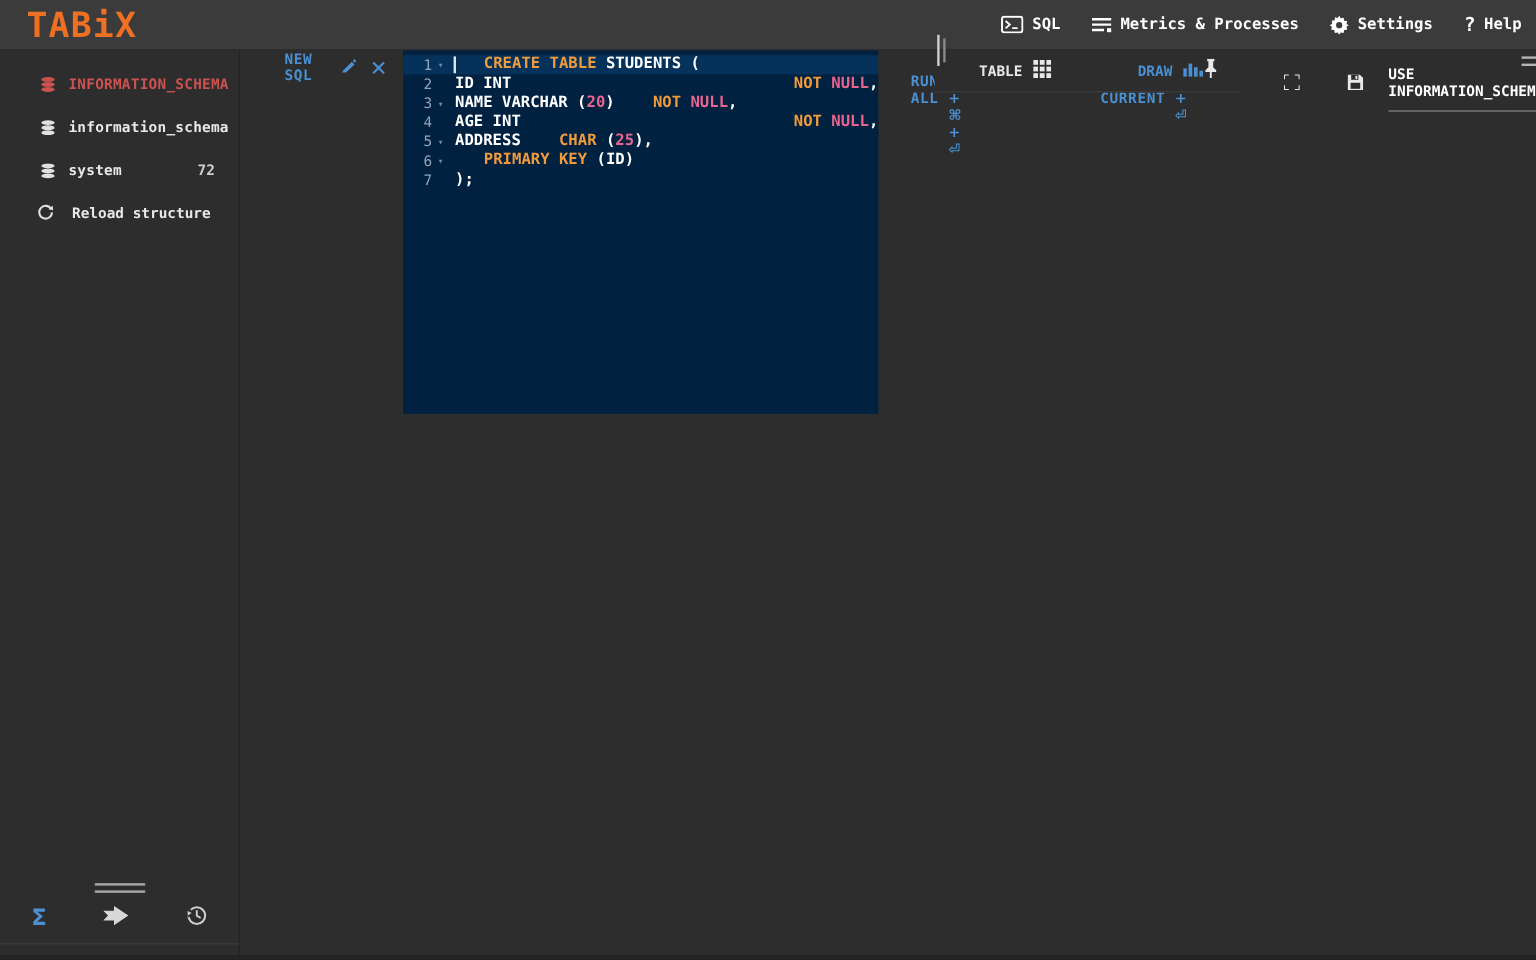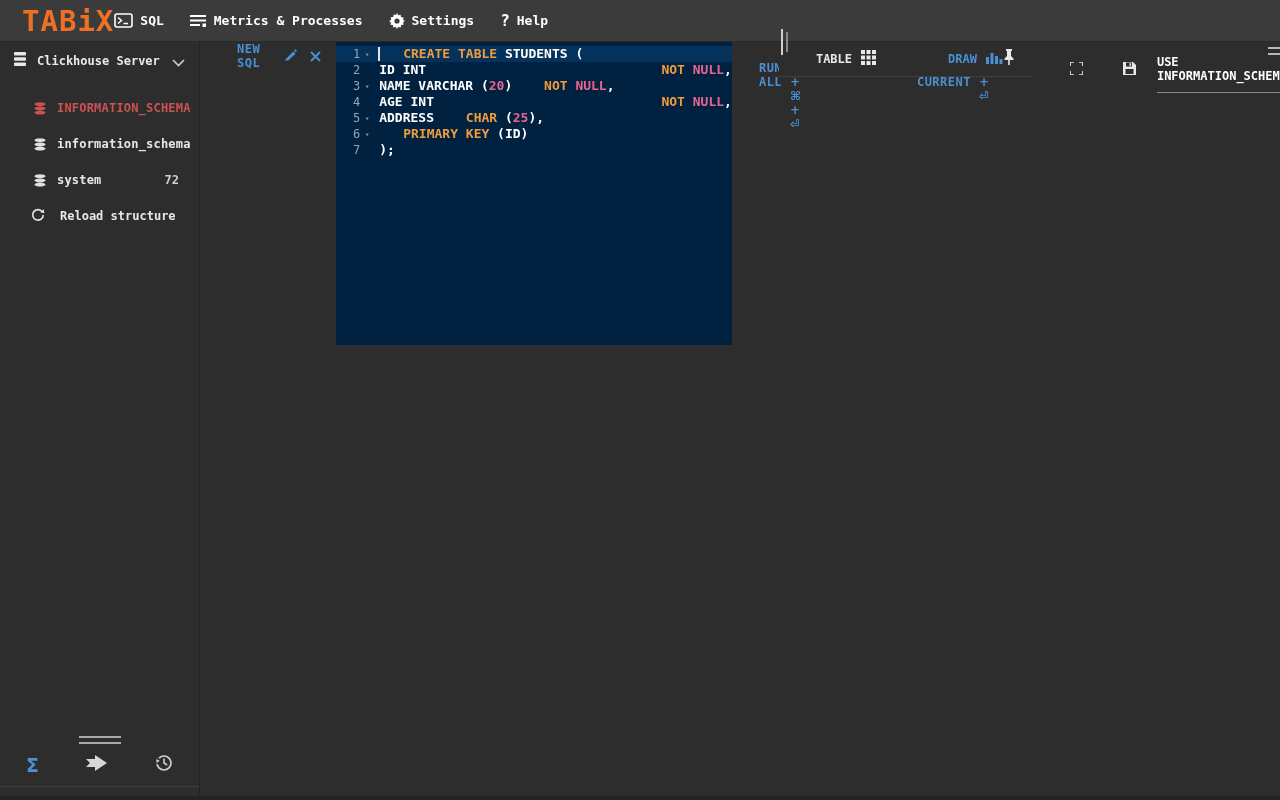--- a/index.html
+++ b/index.html
@@ -16,21 +16,21 @@
     --gutter:#90a5bb;
     --divider:#3f3f3f;
   }
   *{margin:0;padding:0;box-sizing:border-box;}
   html,body{width:1280px;height:800px;overflow:hidden;background:var(--panel);
     font-family:"DejaVu Sans Mono","Liberation Mono",monospace;}
   .app{position:relative;width:1280px;height:800px;display:flex;flex-direction:column;}
 
   
   .topbar{height:42px;background:var(--topbar);display:flex;align-items:center;
-    border-bottom:1px solid #2a2a2a;flex:0 0 42px;}
+    justify-content:space-between;border-bottom:1px solid #2a2a2a;flex:0 0 42px;}
   .logo{color:var(--logo);font-size:29px;font-weight:bold;letter-spacing:1px;
     padding-left:22px;line-height:42px;}
   .topmenu{display:flex;align-items:center;gap:26px;padding-right:12px;}
   .menu-item{display:flex;align-items:center;gap:7px;color:#fff;font-size:13px;
     font-weight:bold;cursor:default;}
   .menu-item svg{display:block;}
 
   
   .body-row{flex:1;display:flex;min-height:0;}
   .sidebar{width:200px;flex:0 0 200px;background:var(--panel);position:relative;
@@ -149,35 +149,20 @@
       <div class="menu-item">
         <span style="font-size:16px;font-weight:bold;">?</span>
         <span>Help</span>
       </div>
     </nav>
   </header>
 
   <div class="body-row">
 
     <aside class="sidebar">
-      <div class="server-row">
-        <span>
-          <svg width="12" height="15" viewBox="0 0 12 15">
-              <rect x="0" y="0" width="12" height="3.6" rx="1" fill="#e8e8e8"></rect>
-              <rect x="0" y="5.2" width="12" height="3.6" rx="1" fill="#e8e8e8"></rect>
-              <rect x="0" y="10.4" width="12" height="3.6" rx="1" fill="#e8e8e8"></rect>
-            </svg>
-        </span>
-        <span class="server-label">Clickhouse Server</span>
-        <span>
-          <svg width="13" height="8" viewBox="0 0 13 8">
-              <polyline points="1,1 6.5,6.5 12,1" fill="none" stroke="#cfcfcf" stroke-width="1.6"></polyline>
-            </svg>
-        </span>
-      </div>
 
       <div class="db-list">
         <div class="db-row hl">
           <svg width="12" height="13" viewBox="0 0 12 13">
               <ellipse cx="6" cy="2.2" rx="5.5" ry="2" fill="currentColor"></ellipse>
               <ellipse cx="6" cy="6.4" rx="5.5" ry="2" fill="currentColor"></ellipse>
               <ellipse cx="6" cy="10.6" rx="5.5" ry="2" fill="currentColor"></ellipse>
             </svg>
           <span class="db-name">INFORMATION_SCHEMA</span>
           <span class="db-count">4</span>

